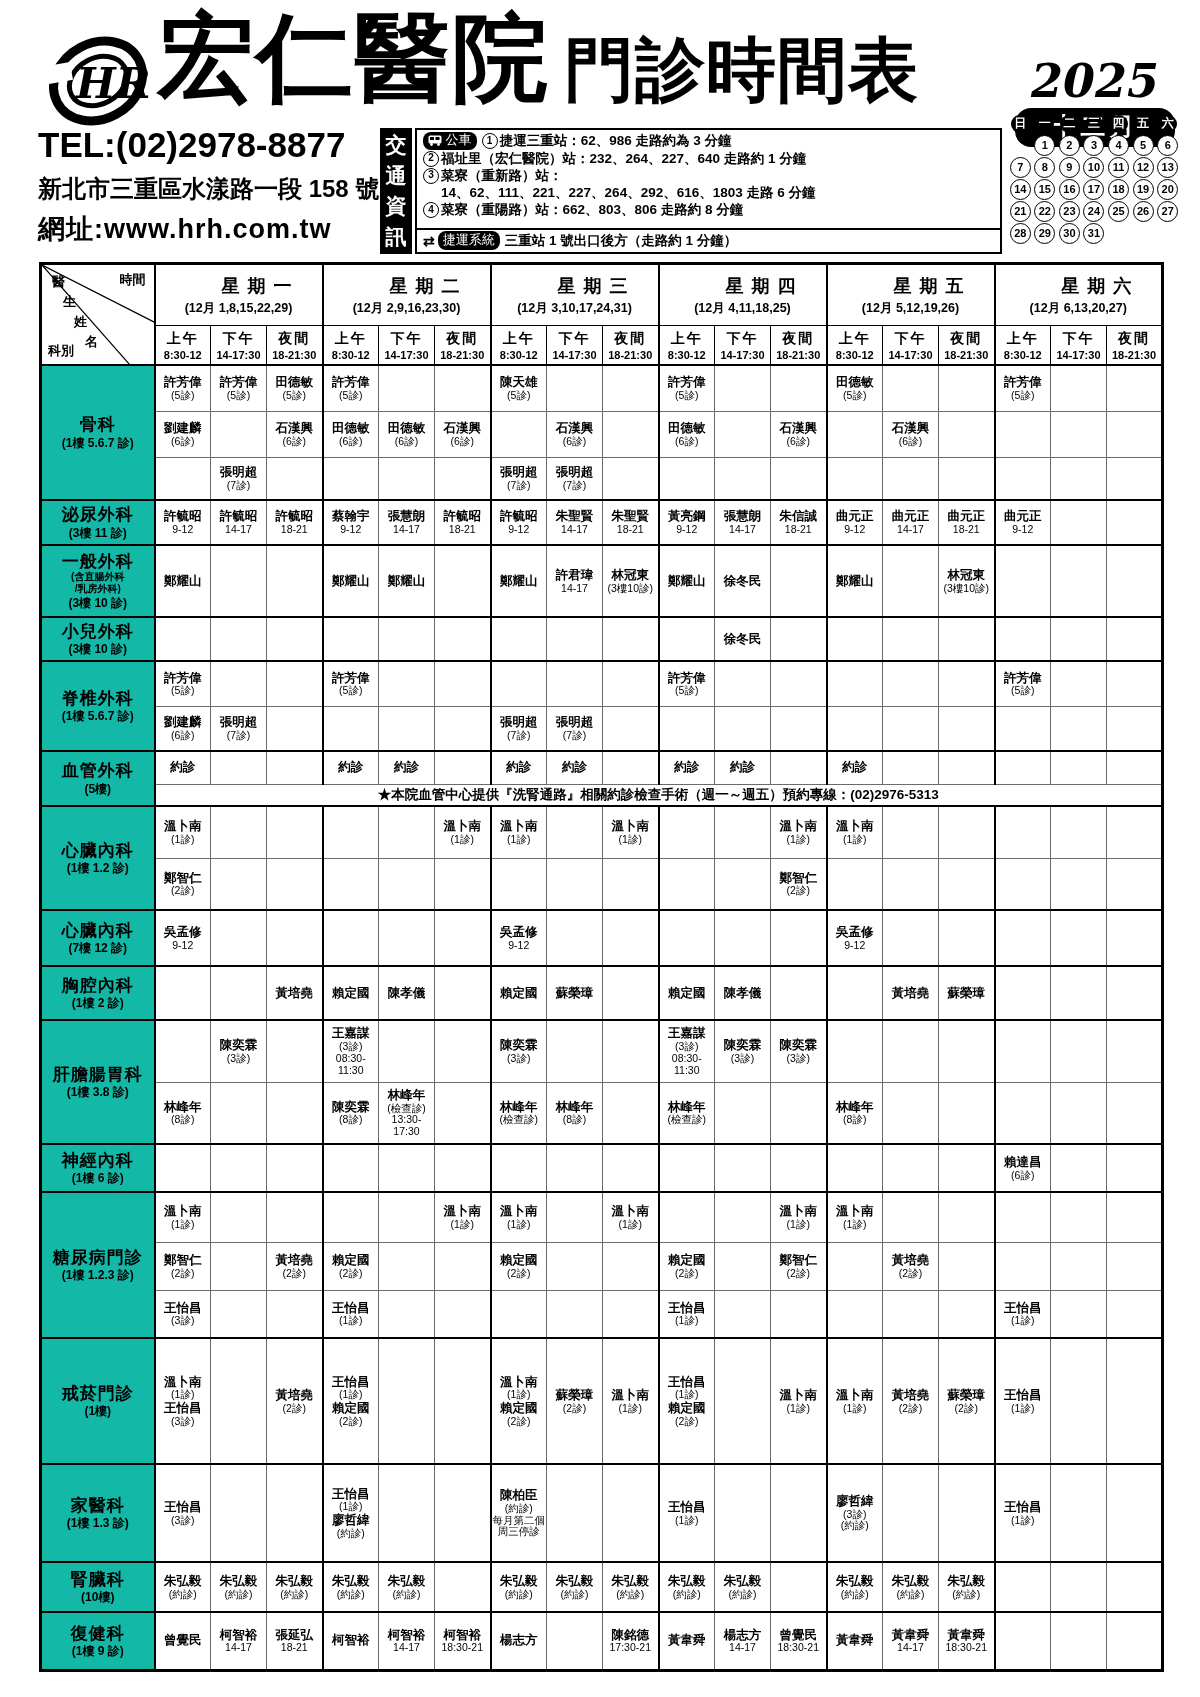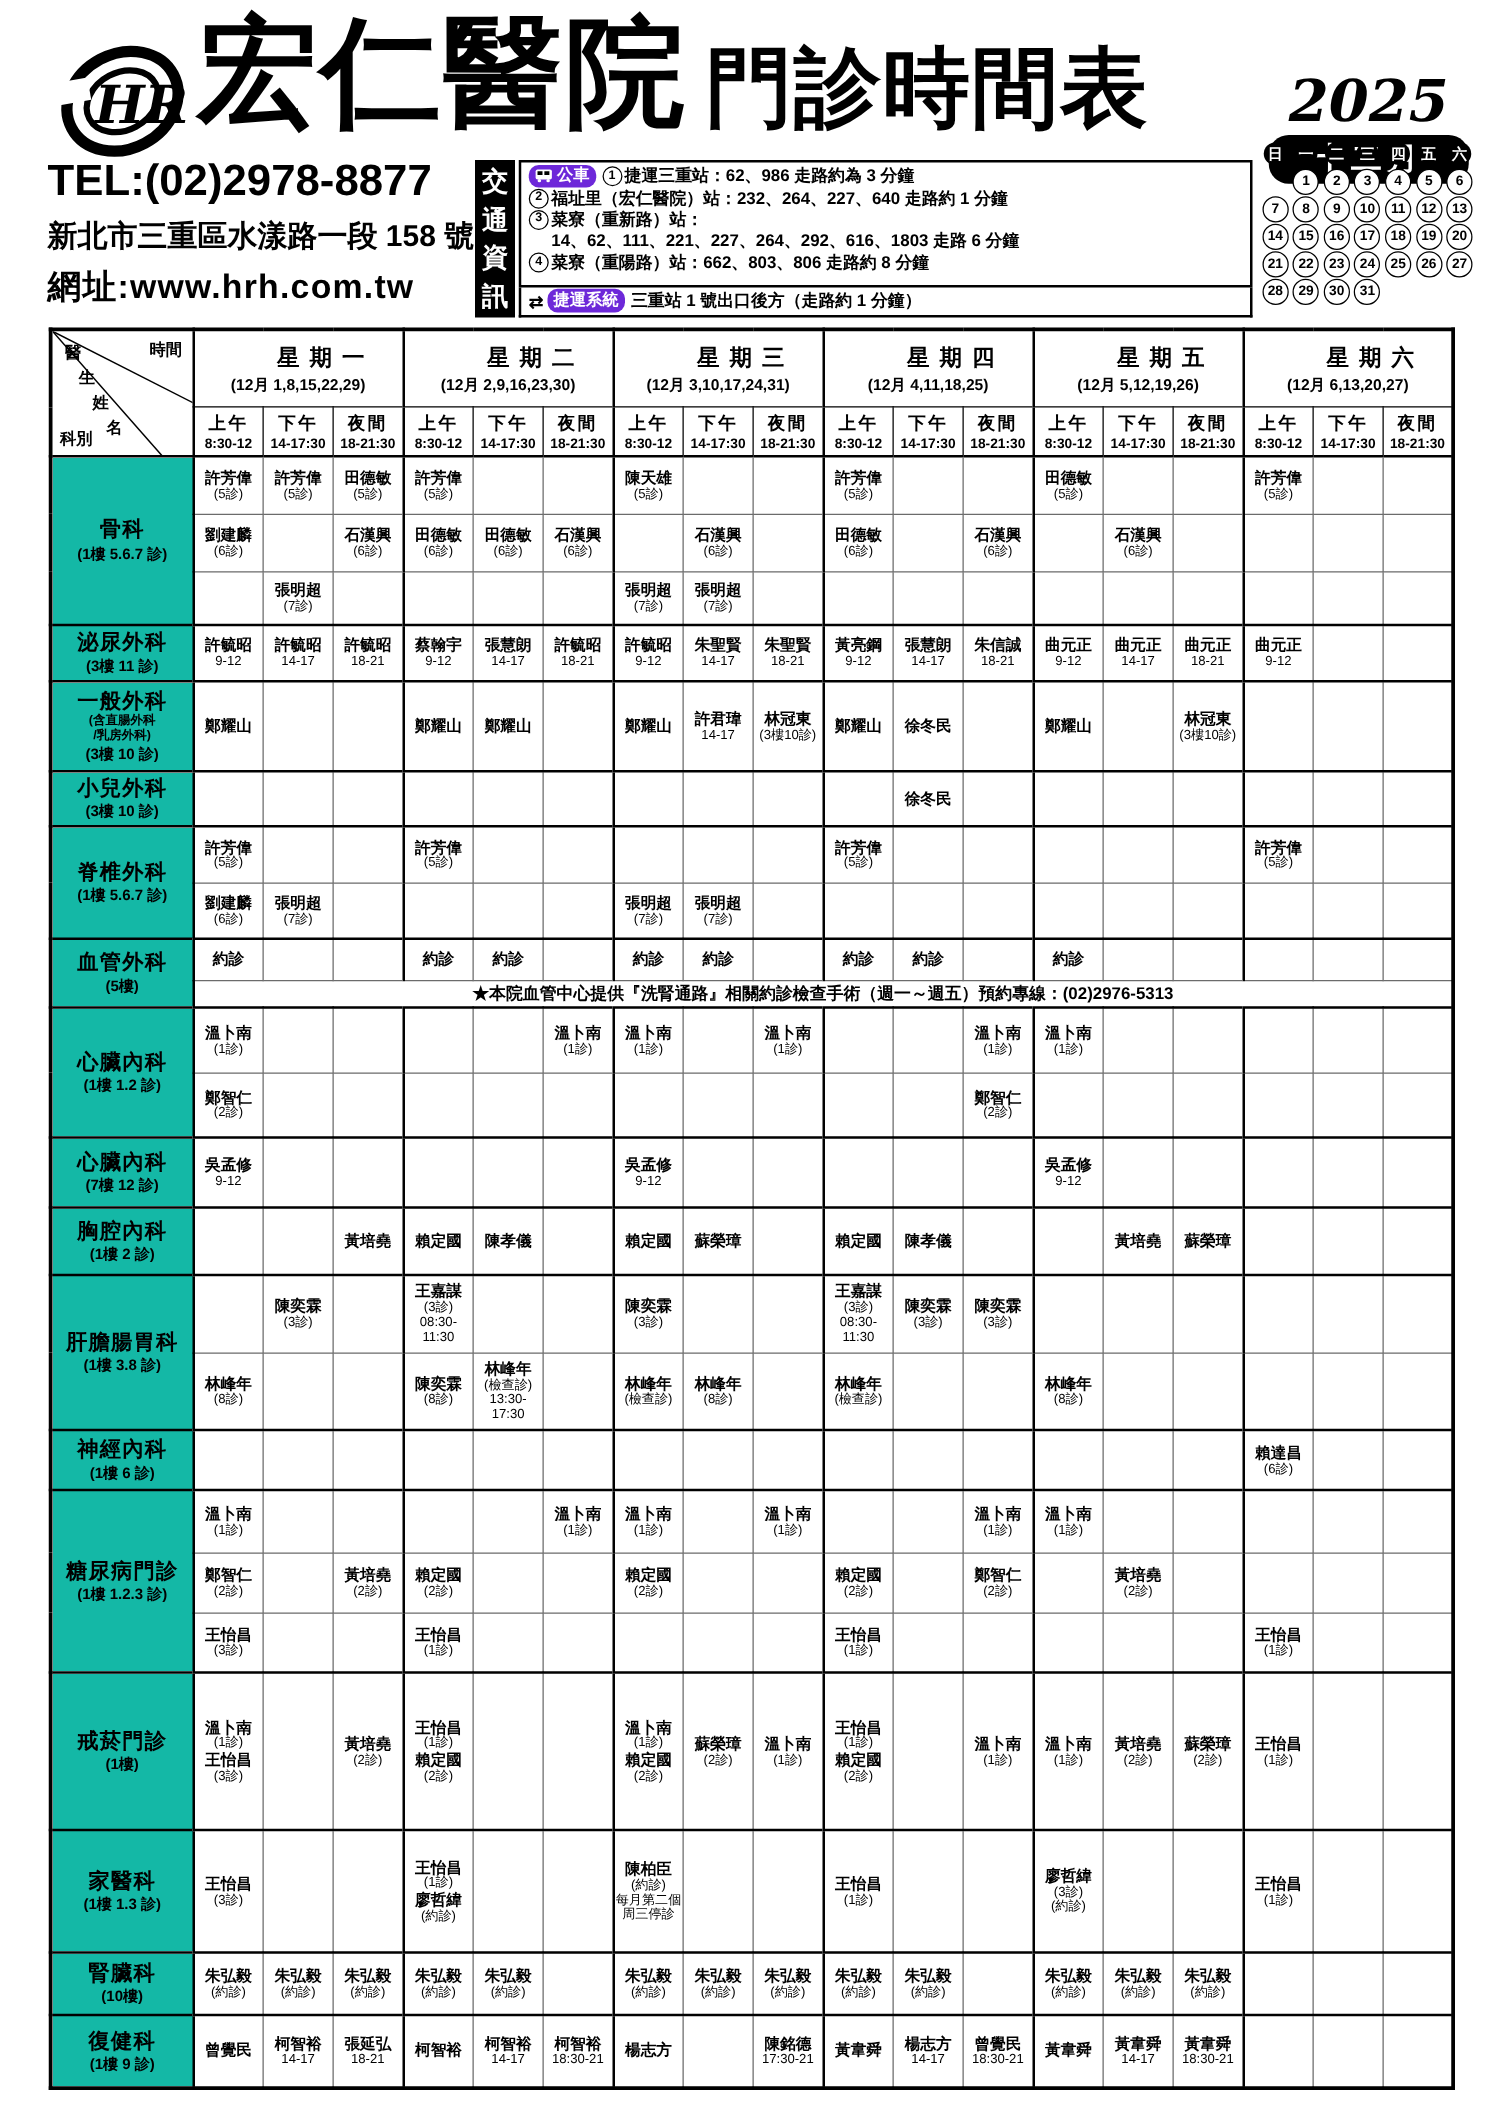--- a/index.html
+++ b/index.html
@@ -26,21 +26,21 @@
 
   
   .trans{position:absolute;left:380px;top:128px;width:622px;height:126px;display:flex;}
   .trans-strip{width:32px;background:#000;color:#fff;display:flex;flex-direction:column;align-items:center;justify-content:space-around;font-size:21px;font-weight:bold;padding:2px 0;}
   .trans-boxes{flex:1;display:flex;flex-direction:column;margin-left:3px;}
   .bus-box{border:2.5px solid #000;flex:1;padding:2px 6px 2px 6px;}
   .metro-box{border:2.5px solid #000;border-top:none;padding:1px 6px 2px 6px;display:flex;align-items:center;}
   .tline{font-size:13.5px;font-weight:bold;line-height:1.27;display:flex;align-items:flex-start;white-space:nowrap;}
   .tline .circ{flex:0 0 auto;display:inline-flex;width:14px;height:14px;border:1.3px solid #000;border-radius:50%;font-size:10px;align-items:center;justify-content:center;margin:1px 2px 0 0;font-weight:bold;}
   .indent{padding-left:18px;}
-  .pill{background:#6d28d9;color:#fff;border-radius:8px;font-size:13px;font-weight:bold;padding:0px 5px 1px;margin-right:5px;display:inline-flex;align-items:center;}
+  .pill{background:#000000;color:#fff;border-radius:8px;font-size:13px;font-weight:normal;padding:0px 5px 1px;margin-right:5px;display:inline-flex;align-items:center;}
   .metro-ic{font-size:14px;font-weight:bold;margin-right:3px;}
 
   
   .sched{position:absolute;left:39px;top:262px;}
   table.grid{border-collapse:collapse;table-layout:fixed;border:3px solid #000;}
   table.grid th,table.grid td{border:1px solid #6b6b6b;padding:0;vertical-align:middle;text-align:center;overflow:hidden;}
   table.grid .day-start{border-left:2.5px solid #000;}
   table.grid thead th{border-color:#000;}
   tr.days th{height:60px;border-bottom:1px solid #000;}
   tr.periods th{height:38px;border-bottom:2.5px solid #000;}

